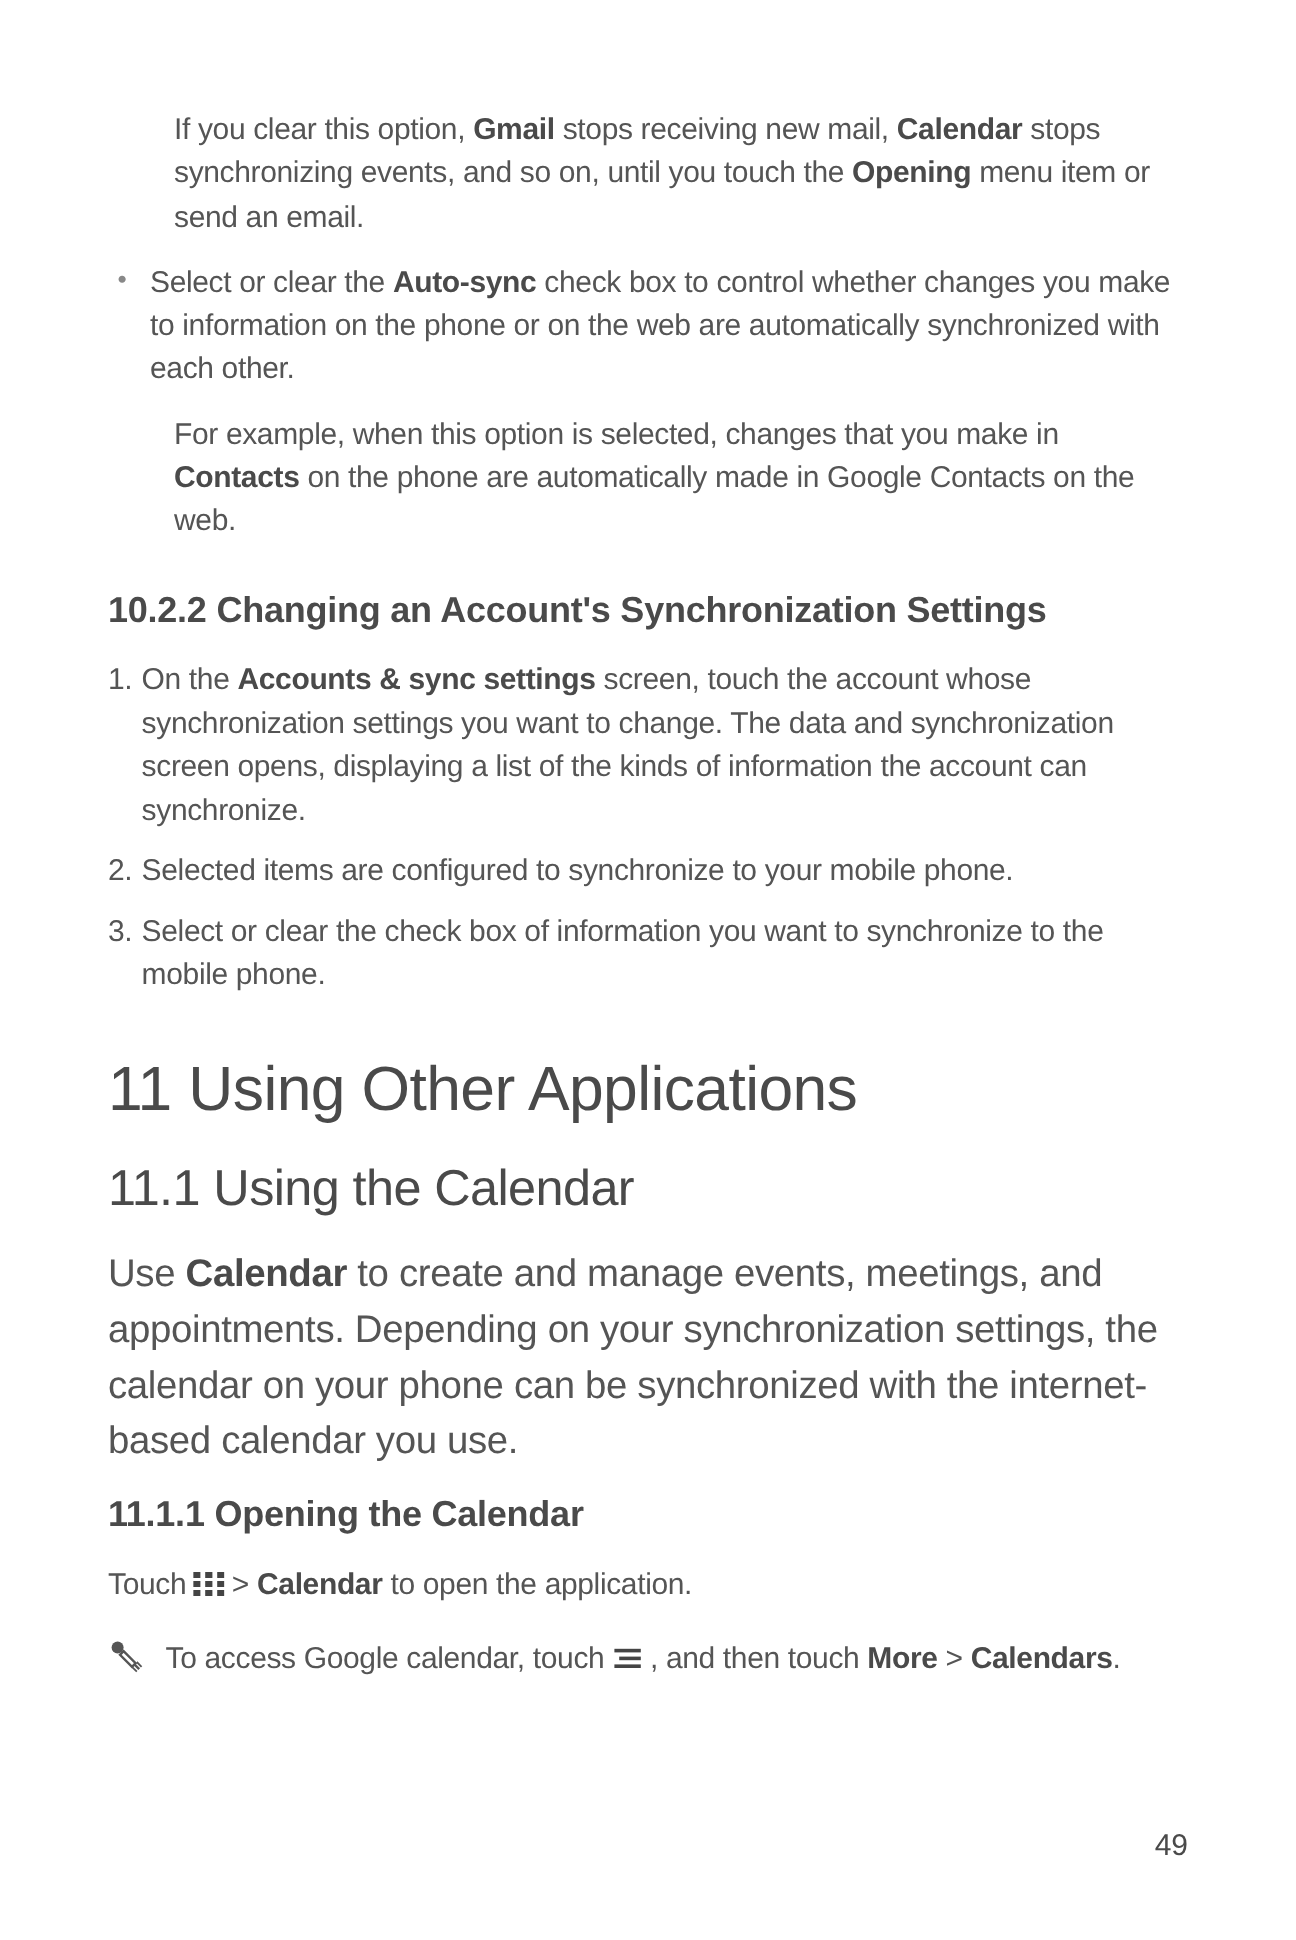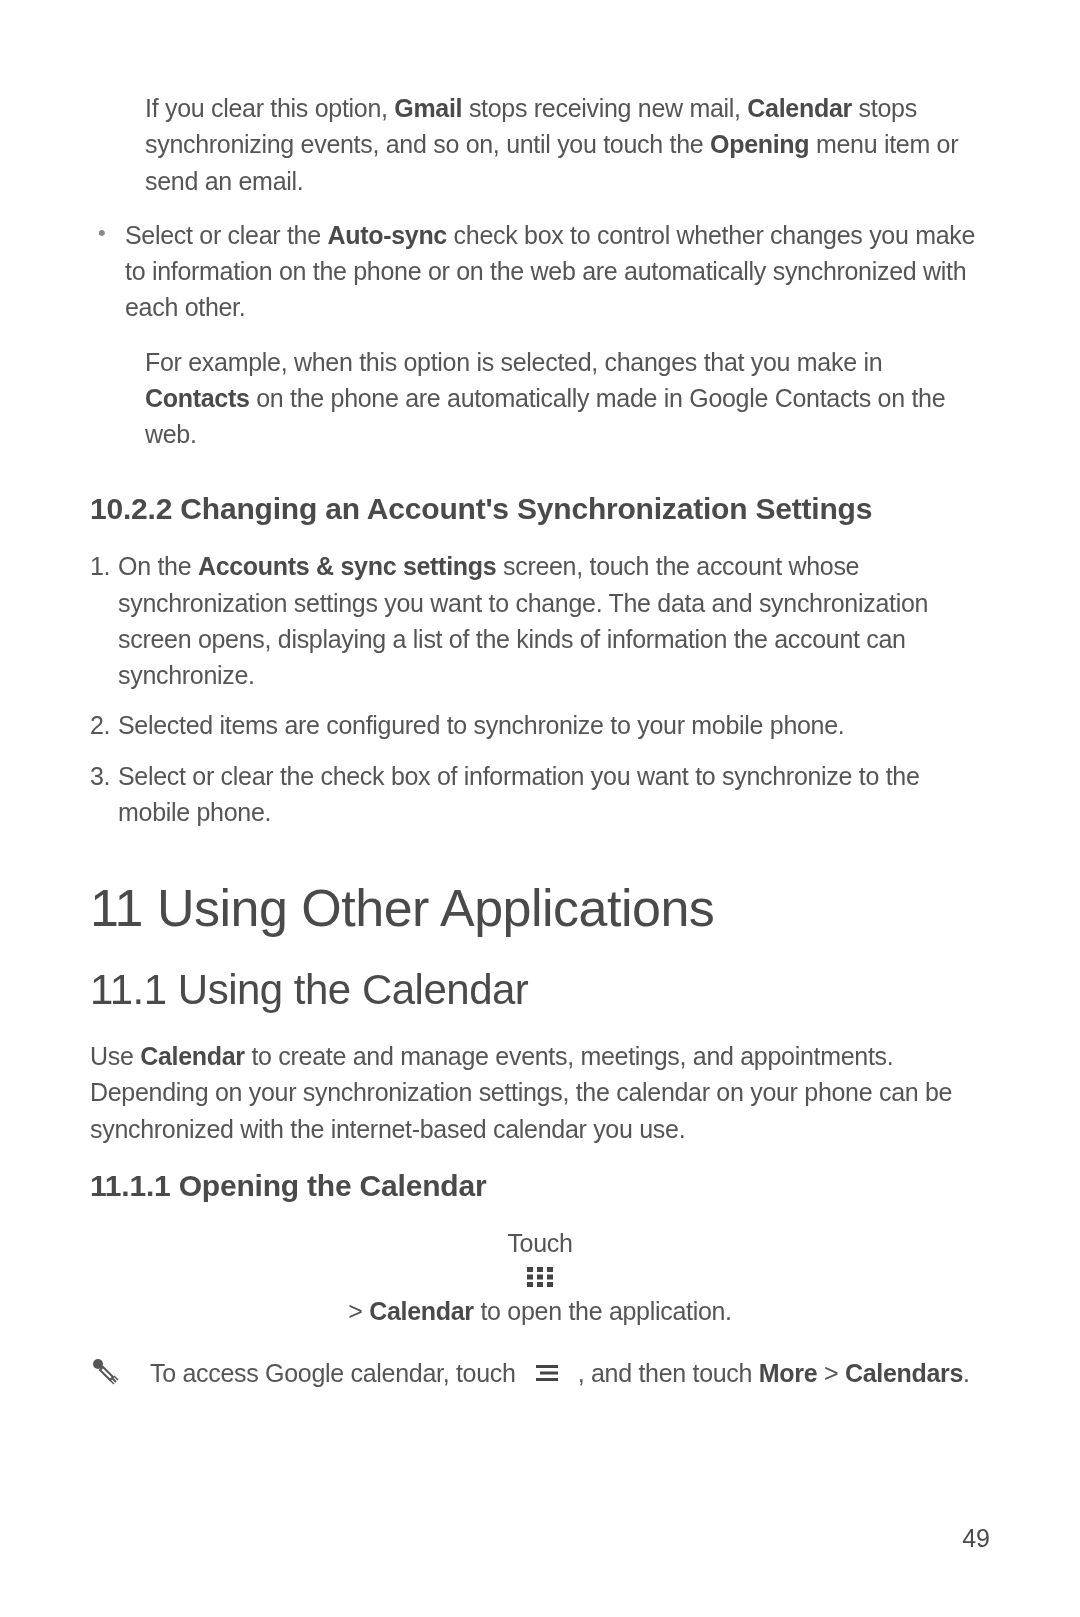--- a/index.html
+++ b/index.html
@@ -74,44 +74,43 @@
       line-height: 1.45;
       margin-bottom: 14px;
       letter-spacing: -0.3px;
     }
     .numbered-item .num {
       position: absolute;
       left: 0;
       top: 0;
     }
     .body-para {
-      font-size: 25px;
+      font-size: 32px;
       line-height: 1.45;
       margin-bottom: 22px;
       letter-spacing: -0.3px;
     }
     .touch-line {
       font-size: 25px;
       line-height: 1.45;
       margin-bottom: 26px;
       letter-spacing: -0.3px;
       display: flex;
       align-items: center;
       flex-wrap: wrap;
       gap: 6px;
-      flex-direction: column;
     }
     .tip-line {
       font-size: 25px;
       line-height: 1.45;
       letter-spacing: -0.3px;
       display: flex;
       align-items: center;
       flex-wrap: wrap;
-      gap: 18px;
+      gap: 6px;
     }
     .page-num {
       position: absolute;
       bottom: 64px;
       right: 90px;
       font-size: 25px;
       color: #4a4a4a;
     }
     .icon-apps {
       display: inline-block;

